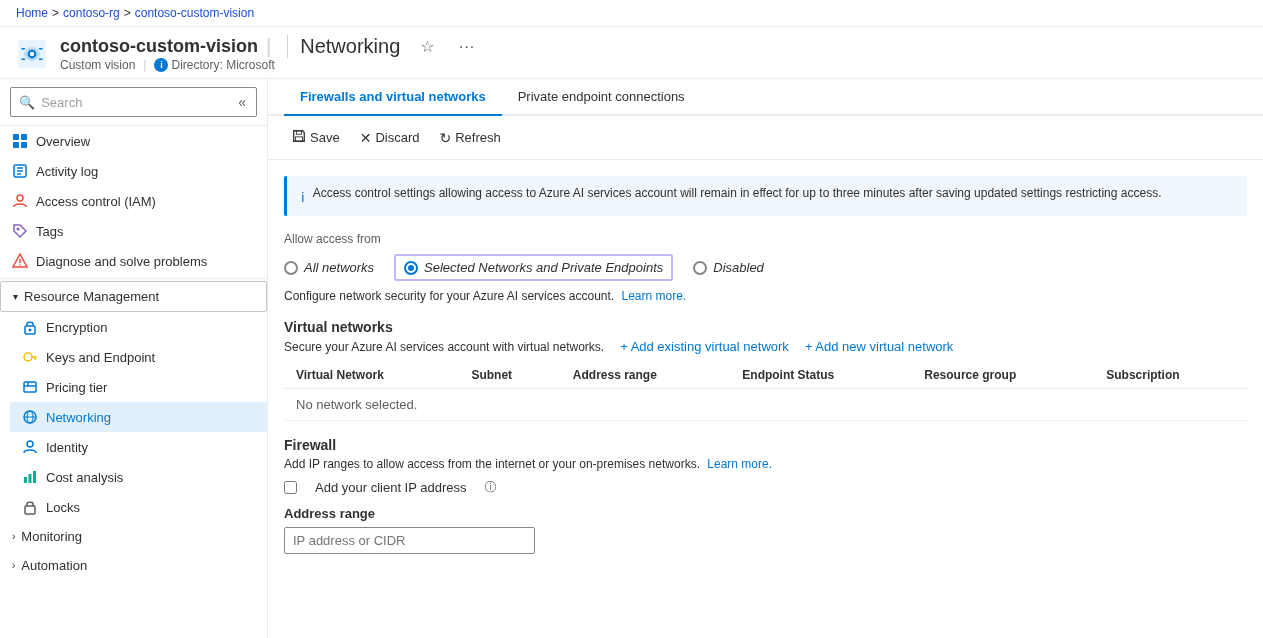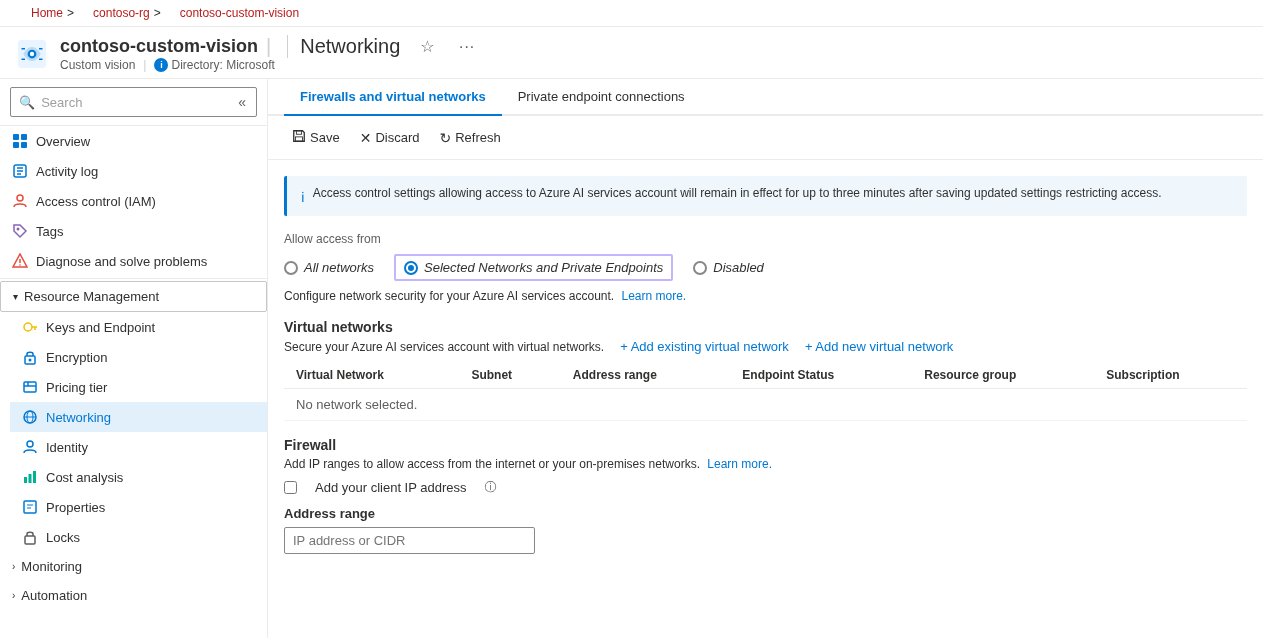--- a/index.html
+++ b/index.html
@@ -1,21 +1,21 @@
 <!DOCTYPE html>
 <html><head>
   <meta charset="utf-8">
   <style>
     * { box-sizing: border-box; margin: 0; padding: 0; }
     body { font-family: 'Segoe UI', Arial, sans-serif; font-size: 13px; color: #323130; background: #fff; display: flex; flex-direction: column; height: 638px; overflow: hidden; }
 
     
     .breadcrumb { padding: 6px 16px; font-size: 12px; color: #0078d4; display: flex; align-items: center; gap: 4px; border-bottom: 1px solid #edebe9; }
     .breadcrumb span { color: #323130; }
-    .breadcrumb a { color: #b91c1c; text-decoration: none; margin-left: 15px; }
+    .breadcrumb a { color: #1d4ed8; text-decoration: none; }
 
     
     .page-header { display: flex; align-items: center; padding: 8px 16px 6px 16px; gap: 12px; border-bottom: 1px solid #edebe9; }
     .header-icon { width: 32px; height: 32px; display: flex; align-items: center; justify-content: center; }
     .header-icon svg { width: 28px; height: 28px; }
     .header-titles { display: flex; flex-direction: column; }
     .header-resource-name { font-size: 18px; font-weight: 600; color: #323130; }
     .header-sub { font-size: 12px; color: #605e5c; display: flex; align-items: center; gap: 8px; }
     .header-page-title { font-size: 20px; font-weight: 300; color: #323130; padding-left: 12px; border-left: 1px solid #d2d0ce; margin-left: 8px; }
     .header-actions { display: flex; align-items: center; gap: 8px; margin-left: 8px; }
@@ -203,40 +203,40 @@
     <div class="divider"></div>
 
     <div class="sidebar-section-header active-section">
       <span class="chevron">▾</span>
       <span>Resource Management</span>
     </div>
     <div class="section-children">
       <div class="sidebar-item">
         <span class="item-icon">
           <svg width="16" height="16" viewBox="0 0 16 16">
+              <rect x="3" y="7" width="10" height="8" rx="1" fill="none" stroke="#0078d4" stroke-width="1.5"></rect>
+              <path d="M5 7 V5 C5 2.8 11 2.8 11 5 V7" fill="none" stroke="#0078d4" stroke-width="1.5"></path>
+              <circle cx="8" cy="11" r="1.5" fill="#0078d4"></circle>
+            </svg>
+        </span>
+        <span>Encryption</span>
+      </div>
+      <div class="sidebar-item">
+        <span class="item-icon">
+          <svg width="16" height="16" viewBox="0 0 16 16">
               <circle cx="6" cy="8" r="4" fill="none" stroke="#f0c000" stroke-width="1.5"></circle>
               <line x1="10" y1="8" x2="15" y2="8" stroke="#f0c000" stroke-width="1.5"></line>
               <line x1="13" y1="8" x2="13" y2="11" stroke="#f0c000" stroke-width="1.5"></line>
             </svg>
         </span>
         <span>Keys and Endpoint</span>
       </div>
       <div class="sidebar-item">
         <span class="item-icon">
           <svg width="16" height="16" viewBox="0 0 16 16">
-              <rect x="3" y="7" width="10" height="8" rx="1" fill="none" stroke="#0078d4" stroke-width="1.5"></rect>
-              <path d="M5 7 V5 C5 2.8 11 2.8 11 5 V7" fill="none" stroke="#0078d4" stroke-width="1.5"></path>
-              <circle cx="8" cy="11" r="1.5" fill="#0078d4"></circle>
-            </svg>
-        </span>
-        <span>Encryption</span>
-      </div>
-      <div class="sidebar-item">
-        <span class="item-icon">
-          <svg width="16" height="16" viewBox="0 0 16 16">
               <rect x="2" y="3" width="12" height="10" rx="1" fill="none" stroke="#0078d4" stroke-width="1.5"></rect>
               <line x1="2" y1="7" x2="14" y2="7" stroke="#0078d4" stroke-width="1.5"></line>
               <line x1="6" y1="3" x2="6" y2="7" stroke="#0078d4" stroke-width="1.5"></line>
             </svg>
         </span>
         <span>Pricing tier</span>
       </div>
       <div class="sidebar-item active">
         <span class="item-icon">
           <svg width="16" height="16" viewBox="0 0 16 16">
@@ -258,30 +258,20 @@
       </div>
       <div class="sidebar-item">
         <span class="item-icon">
           <svg width="16" height="16" viewBox="0 0 16 16">
               <rect x="2" y="8" width="3" height="6" fill="#00b294"></rect>
               <rect x="6.5" y="5" width="3" height="9" fill="#00b294"></rect>
               <rect x="11" y="2" width="3" height="12" fill="#00b294"></rect>
             </svg>
         </span>
         <span>Cost analysis</span>
-      </div>
-      <div class="sidebar-item">
-        <span class="item-icon">
-          <svg width="16" height="16" viewBox="0 0 16 16">
-              <rect x="2" y="2" width="12" height="12" rx="1" fill="none" stroke="#0078d4" stroke-width="1.5"></rect>
-              <line x1="5" y1="6" x2="11" y2="6" stroke="#0078d4" stroke-width="1"></line>
-              <line x1="5" y1="9" x2="9" y2="9" stroke="#0078d4" stroke-width="1"></line>
-            </svg>
-        </span>
-        <span>Properties</span>
       </div>
       <div class="sidebar-item">
         <span class="item-icon">
           <svg width="16" height="16" viewBox="0 0 16 16">
               <rect x="3" y="7" width="10" height="8" rx="1" fill="none" stroke="#605e5c" stroke-width="1.5"></rect>
               <path d="M5 7 V5 C5 2.8 11 2.8 11 5 V7" fill="none" stroke="#605e5c" stroke-width="1.5"></path>
             </svg>
         </span>
         <span>Locks</span>
       </div>

